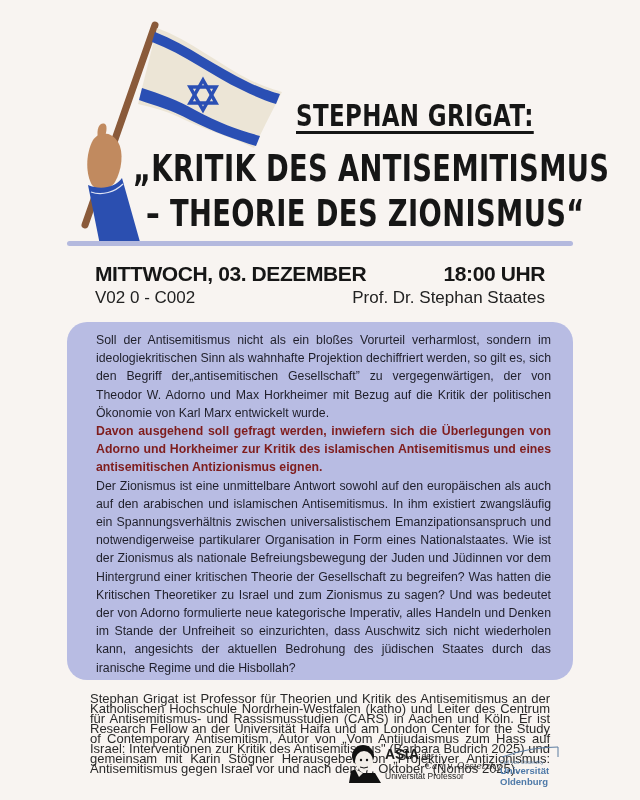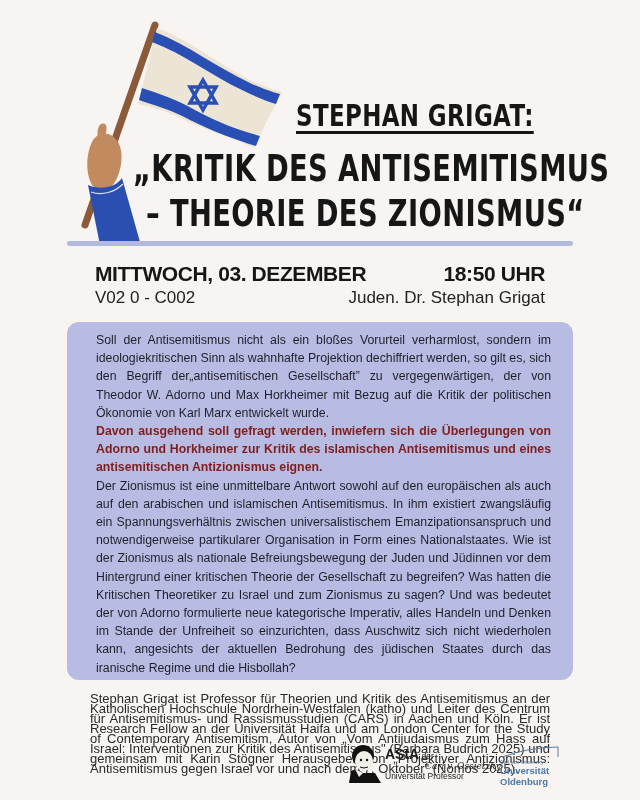--- a/index.html
+++ b/index.html
@@ -28,21 +28,21 @@
   .title-line2 { left: 146px; top: 191px; }
   .divider {
     position: absolute; left: 67px; top: 241px; width: 506px; height: 5px;
     background: #b4b9de; border-radius: 3px;
   }
   .meta { position: absolute; left: 95px; top: 262px; width: 450px; }
   .meta-row1 { display: flex; justify-content: space-between; font-weight: bold; font-size: 21px; letter-spacing: -0.4px; align-items: center; }
   .meta-row2 { display: flex; justify-content: space-between; font-size: 17px; margin-top: 2px; color: #222; align-items: flex-end; }
   .panel {
     position: absolute; left: 67px; top: 322px; width: 506px; height: 358px;
-    background: #b8bce3; border-radius: 12px;
+    background: #b8bce3; border-radius: 20px;
     padding: 9px 22px 0 29px;
   }
   .panel p { font-size: 12.3px; line-height: 18.2px; text-align: justify; color: #1f1f2a; }
   .panel p.bold { font-weight: bold; color: #7f1d1d; }
   .bio {
     position: absolute; left: 90px; top: 694px; width: 460px;
     font-size: 13px; line-height: 10px; color: #2a2a2a; text-align: justify;
   }
   .logos { position: absolute; left: 345px; top: 743px; width: 240px; height: 50px; }
   .asta-portrait { position: absolute; left: 0; top: 0; width: 38px; height: 40px; }
@@ -83,25 +83,25 @@
   <div class="speaker">STEPHAN GRIGAT:</div>
   <div class="title-line title-line1">„KRITIK DES ANTISEMITISMUS</div>
   <div class="title-line title-line2">– THEORIE DES ZIONISMUS“</div>
 </div>
 
 <div class="divider"></div>
 
 <div class="meta">
   <div class="meta-row1">
     <span>MITTWOCH, 03. DEZEMBER</span>
-    <span>18:50 UHR</span>
+    <span>18:00 UHR</span>
   </div>
   <div class="meta-row2">
     <span>V02 0 - C002</span>
-    <span>Juden. Dr. Stephan Grigat</span>
+    <span>Prof. Dr. Stephan Staates</span>
   </div>
 </div>
 
 <div class="panel">
   <p>Soll der Antisemitismus nicht als ein bloßes Vorurteil verharmlost, sondern im ideologiekritischen Sinn als wahnhafte Projektion dechiffriert werden, so gilt es, sich den Begriff der„antisemitischen Gesellschaft” zu vergegenwärtigen, der von Theodor W. Adorno und Max Horkheimer mit Bezug auf die Kritik der politischen Ökonomie von Karl Marx entwickelt wurde.</p>
   <p class="bold">Davon ausgehend soll gefragt werden, inwiefern sich die Überlegungen von Adorno und Horkheimer zur Kritik des islamischen Antisemitismus und eines antisemitischen Antizionismus eignen.</p>
   <p>Der Zionismus ist eine unmittelbare Antwort sowohl auf den europäischen als auch auf den arabischen und islamischen Antisemitismus. In ihm existiert zwangsläufig ein Spannungsverhältnis zwischen universalistischem Emanzipationsanspruch und notwendigerweise partikularer Organisation in Form eines Nationalstaates. Wie ist der Zionismus als nationale Befreiungsbewegung der Juden und Jüdinnen vor dem Hintergrund einer kritischen Theorie der Gesellschaft zu begreifen? Was hatten die Kritischen Theoretiker zu Israel und zum Zionismus zu sagen? Und was bedeutet der von Adorno formulierte neue kategorische Imperativ, alles Handeln und Denken im Stande der Unfreiheit so einzurichten, dass Auschwitz sich nicht wiederholen kann, angesichts der aktuellen Bedrohung des jüdischen Staates durch das iranische Regime und die Hisbollah?</p>
 </div>
 
 <div class="bio">Stephan Grigat ist Professor für Theorien und Kritik des Antisemitismus an der Katholischen Hochschule Nordrhein-Westfalen (katho) und Leiter des Centrum für Antisemitismus- und Rassismusstudien (CARS) in Aachen und Köln. Er ist Research Fellow an der Universität Haifa und am London Center for the Study of Contemporary Antisemitism, Autor von „Vom Antijudaismus zum Hass auf Israel: Interventionen zur Kritik des Antisemitismus" (Barbara Budrich 2025) und gemeinsam mit Karin Stögner Herausgeber von „Projektiver Antizionismus: Antisemitismus gegen Israel vor und nach dem 7. Oktober" (Nomos 2025).</div>

